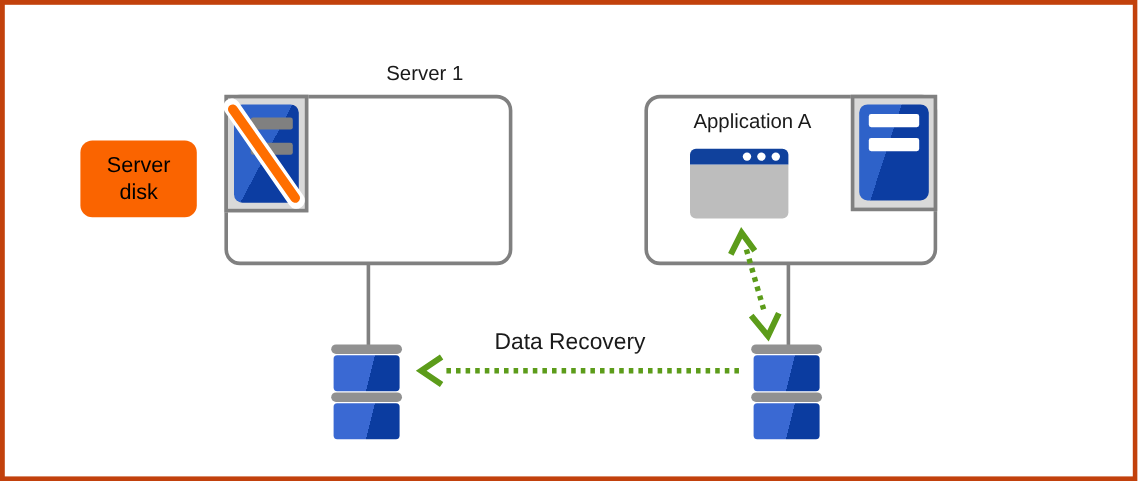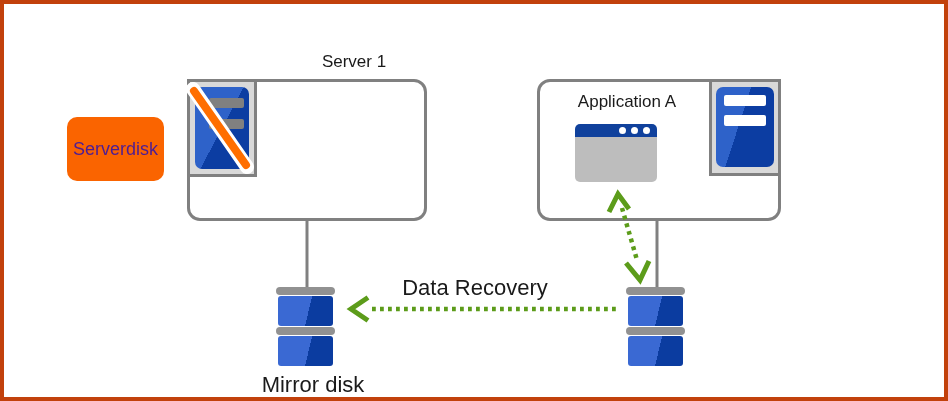--- a/index.html
+++ b/index.html
@@ -13,21 +13,21 @@
     color:#1a1a1a;
     overflow:hidden;
   }
   .layer{position:absolute;left:0;top:0;width:948px;height:401px;pointer-events:none;}
   .connectors{z-index:1;}
   .overlay{z-index:6;}
 
   .label{position:absolute;text-align:center;white-space:nowrap;z-index:4;}
   .server-label{font-size:17px;}
   .app-label{font-size:17px;}
-  .big-label{font-size:22px;}
+  .big-label{font-size:19px;}
 
   .server-box{
     position:absolute;
     border:3px solid #808080;
     border-radius:13px;
     background:#ffffff;
     box-sizing:border-box;
     z-index:2;
   }
 
@@ -56,23 +56,23 @@
   .tower-down .bar.b2{top:32px;}
   .tower-up .bar{left:8px;width:42px;height:11px;background:#ffffff;}
   .tower-up .bar.b1{top:8px;}
   .tower-up .bar.b2{top:28px;}
 
   .badge{
     position:absolute;
     left:63px;top:113px;width:97px;height:64px;
     background:#fa6400;
     border-radius:10px;
-    color:#4c1d95;
+    color:#000000;
     font-size:18px;line-height:23px;
-    display:flex;flex-direction:row;
+    display:flex;flex-direction:column;
     align-items:center;justify-content:center;
     z-index:4;
   }
 
   .window-icon{position:absolute;left:571px;top:120px;width:82px;height:58px;z-index:4;}
   .win-title{
     position:relative;height:13px;background:#10419c;
     border-radius:5px 5px 0 0;
   }
   .win-dots{position:absolute;right:7px;top:3px;display:flex;gap:5px;}
@@ -140,21 +140,20 @@
     <div class="cap mid"></div>
     <div class="body"></div>
   </div>
   <div class="disk" style="left:622px;top:283px">
     <div class="cap"></div>
     <div class="body"></div>
     <div class="cap mid"></div>
     <div class="body"></div>
   </div>
 
-  <div class="label big-label" style="left:229px;top:368px;width:160px">Mirror disk</div>
   <div class="label big-label" style="left:391px;top:271px;width:160px">Data Recovery</div>
 
   <svg class="layer overlay" viewBox="0 0 948 401">
 
     <line x1="189" y1="85" x2="243" y2="163" stroke="#ffffff" stroke-width="14" stroke-linecap="round"></line>
     <line x1="190" y1="87" x2="242" y2="161" stroke="#ff6e00" stroke-width="8" stroke-linecap="round"></line>
 
     <line x1="368" y1="305" x2="612" y2="305" stroke="#5c9c1a" stroke-width="4.5" stroke-dasharray="3.8 4.2"></line>
     <polyline points="364,293.5 347,305 364,316.5" fill="none" stroke="#5c9c1a" stroke-width="5"></polyline>
 

